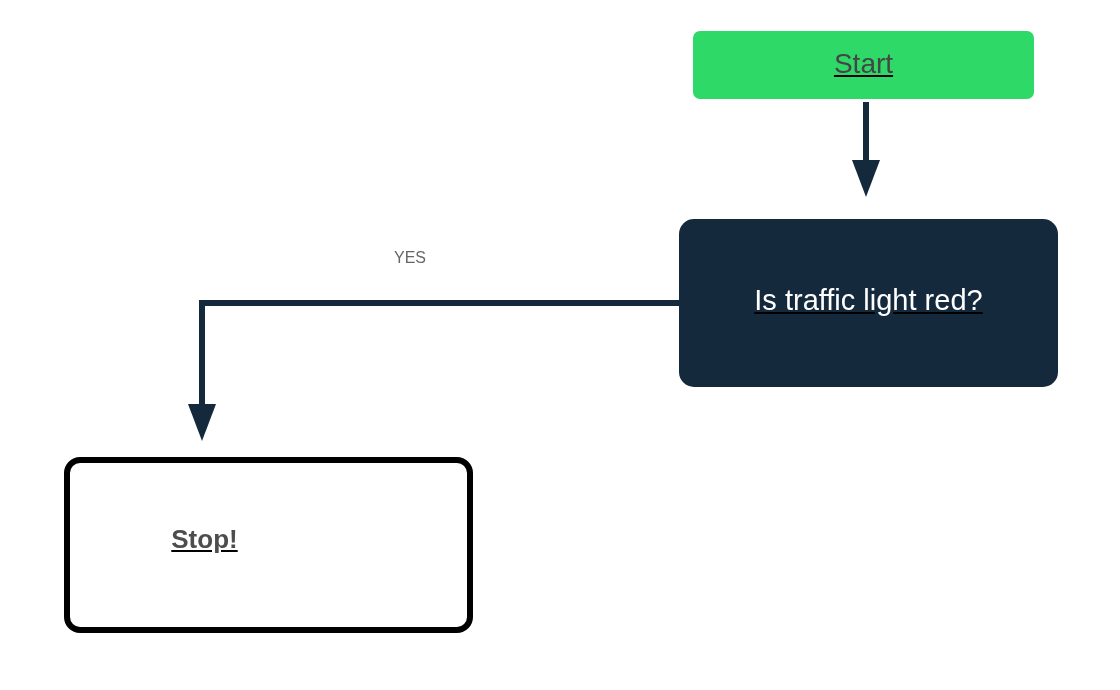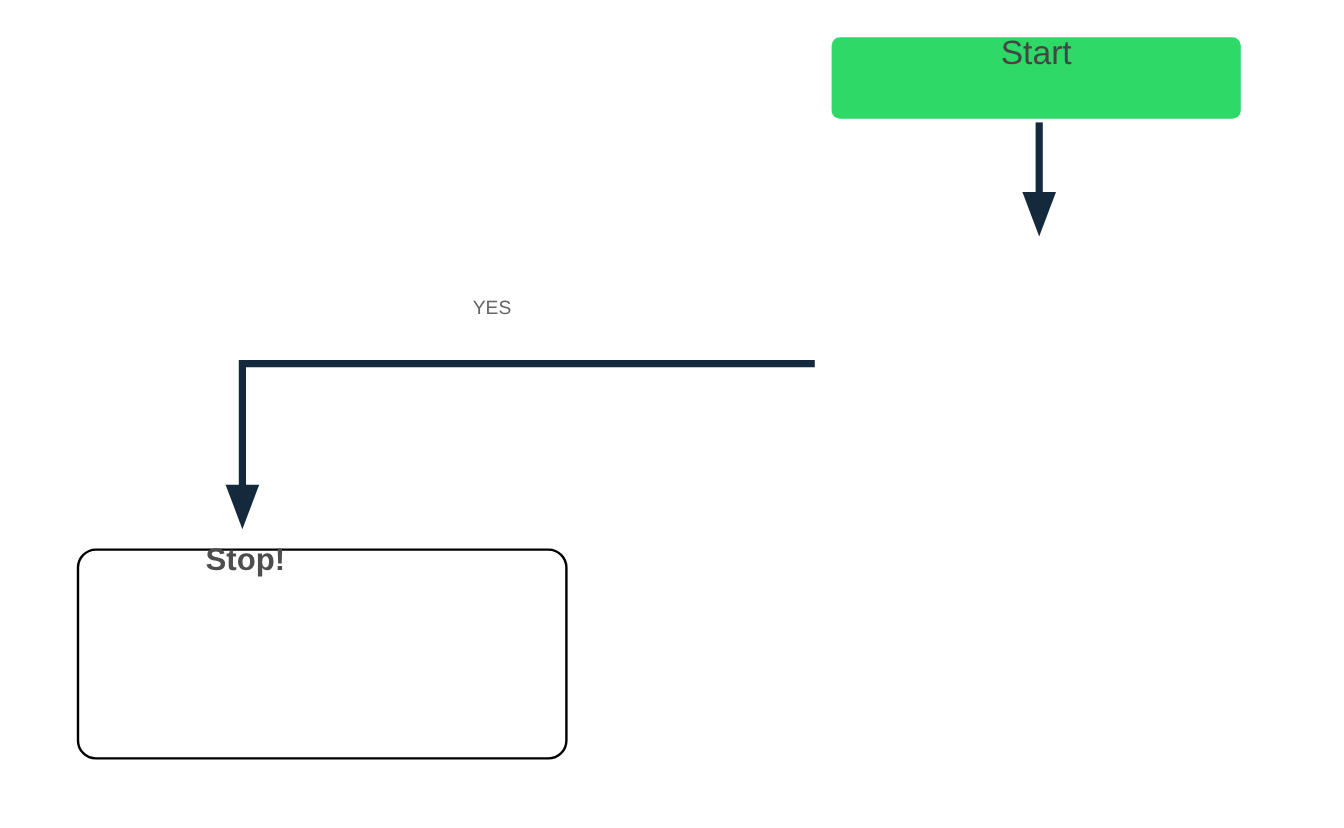--- a/index.html
+++ b/index.html
@@ -17,22 +17,23 @@
     height: 690px;
     background: #ffffff;
     overflow: hidden;
   }
 
   
   .node {
     position: absolute;
     box-sizing: border-box;
     display: flex;
-    align-items: flex-start;
+    align-items: center;
     justify-content: center;
+    text-decoration: underline;
   }
   .node-label {
     white-space: nowrap;
     line-height: 1;
   }
 
   
   #node-start {
     left: 693px;
     top: 31px;
@@ -64,21 +65,21 @@
     transform: translateY(-3px);
   }
 
   
   #node-stop {
     left: 64px;
     top: 457px;
     width: 409px;
     height: 176px;
     background: #ffffff;
-    border: 2px solid #000000;
+    border: 6px solid #000000;
     border-radius: 16px;
   }
   #node-stop .node-label {
     color: #4d4d4d;
     font-size: 26px;
     font-weight: 700;
     transform: translate(-64px, -6px);
   }
 
   
@@ -133,18 +134,21 @@
       <polygon class="edge-head" points="188,404 216,404 202,441"></polygon>
     </g>
   </svg>
 
   <div class="edge-label" id="edge-label-yes">YES</div>
 
   <div class="node" id="node-start">
     <span class="node-label">Start</span>
   </div>
 
+  <div class="node" id="node-decision">
+    <span class="node-label">Is traffic light red?</span>
+  </div>
 
   <div class="node" id="node-stop">
     <span class="node-label">Stop!</span>
   </div>
 
 </div>
 
 </body></html>

